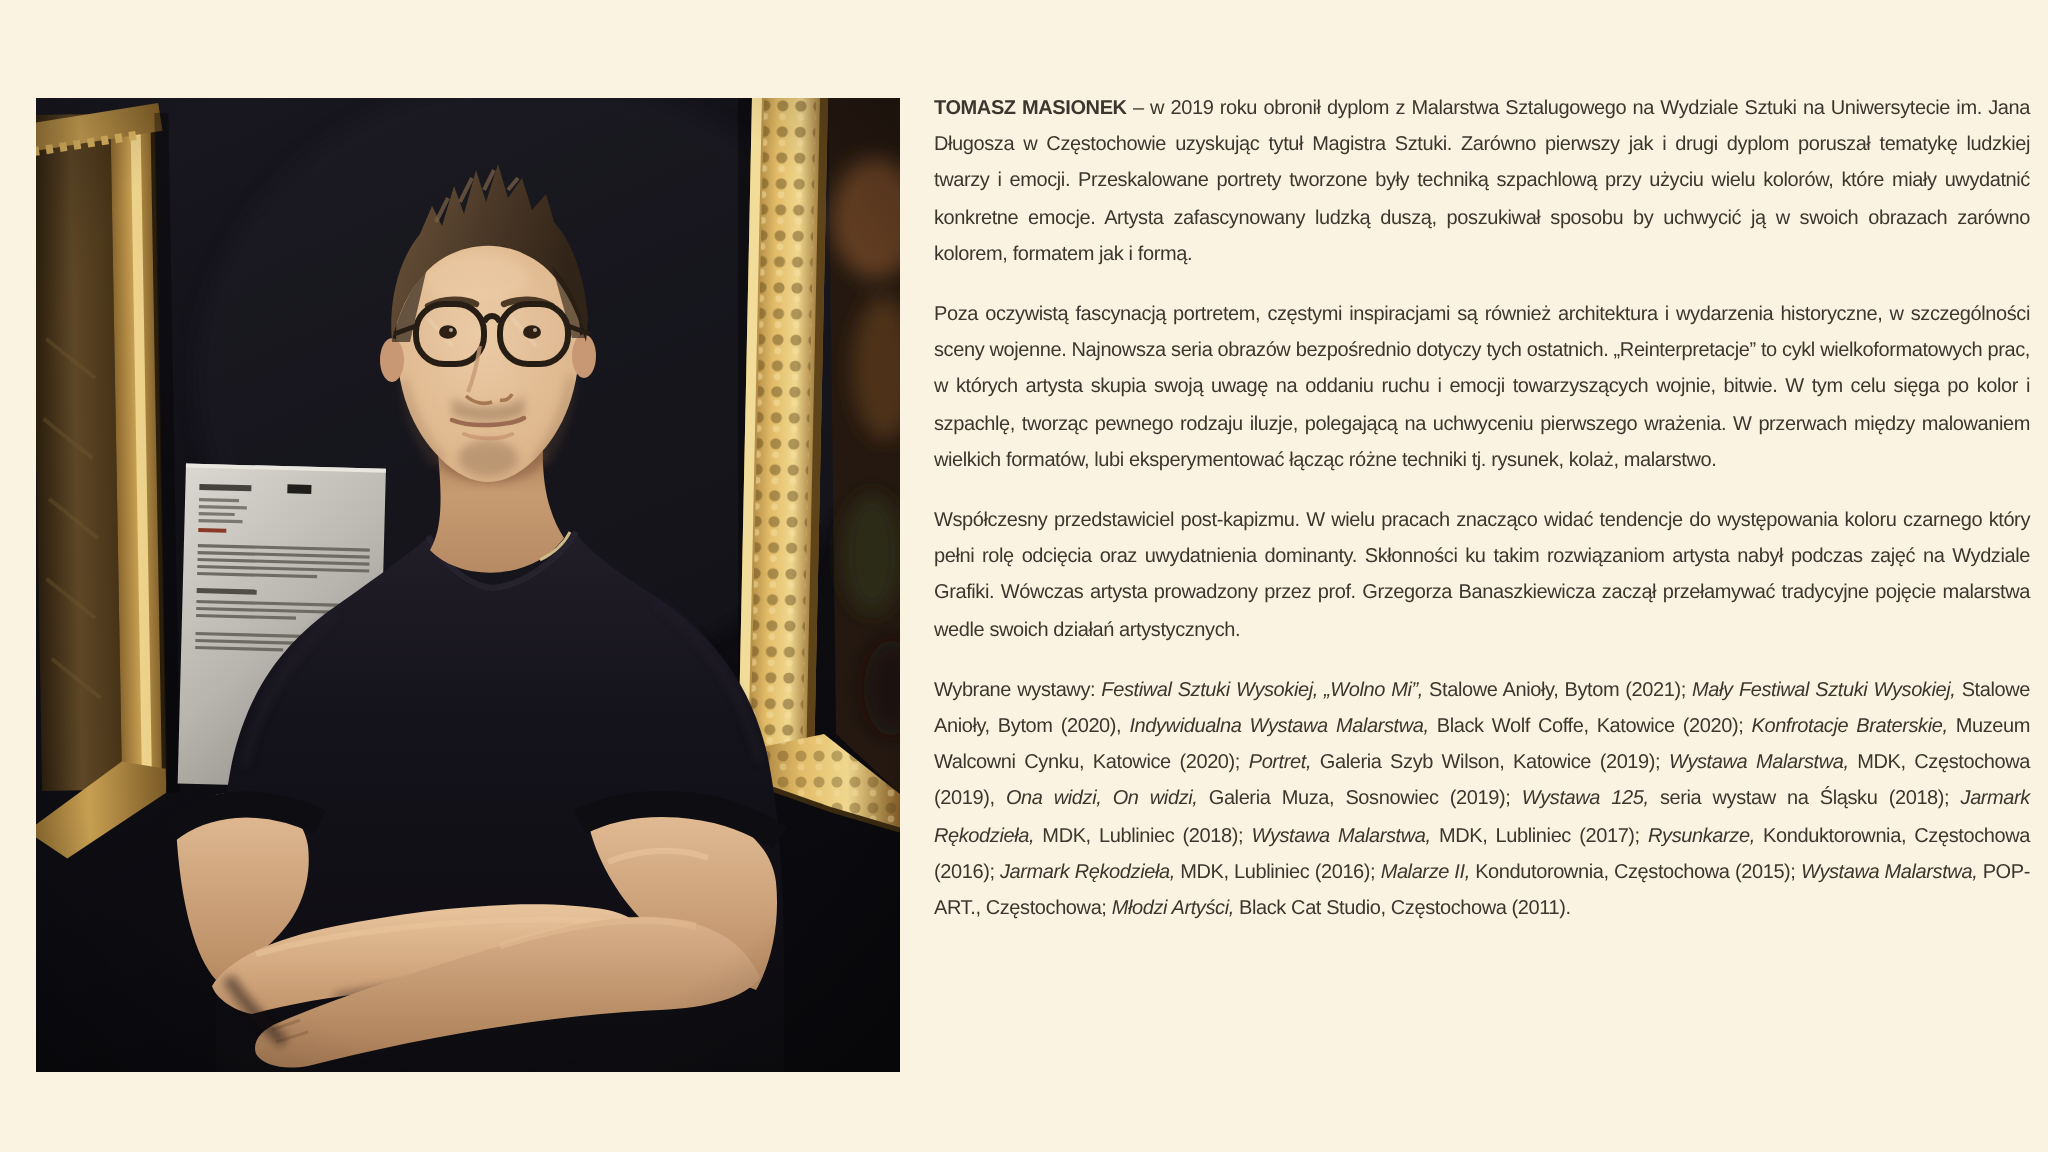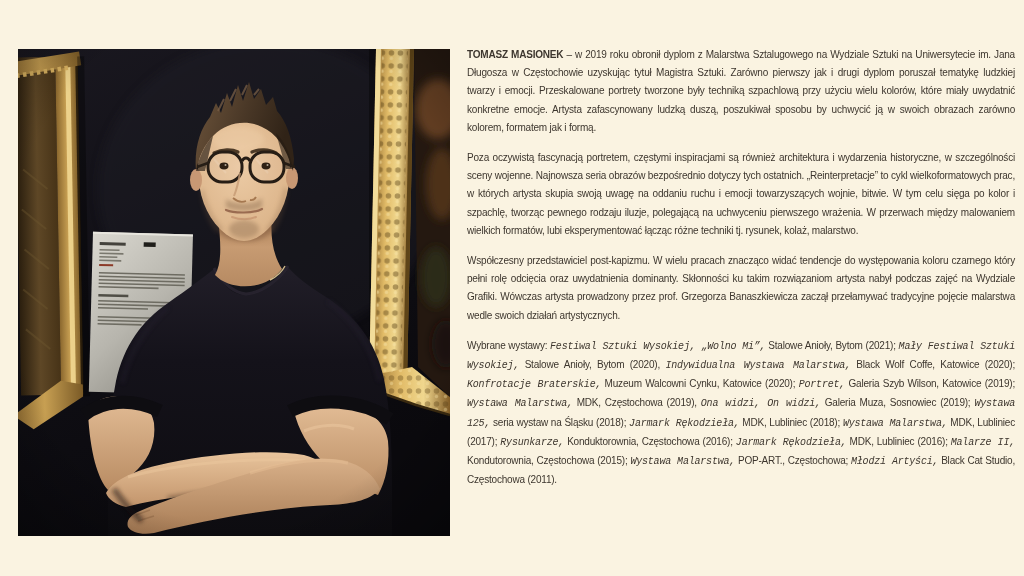--- a/index.html
+++ b/index.html
@@ -17,21 +17,21 @@
   .text-col{
     position:absolute;left:467px;top:46px;width:548px;
     color:#3D362E;
     font-size:10px;line-height:18.2px;
     letter-spacing:-0.2px;
     text-align:justify;
   }
   .text-col p{margin:0 0 12px 0;}
   .text-col p:last-child{margin-bottom:0;}
   .artist-name{font-weight:bold;}
-  .seg-italic{font-style:italic;font-family:Liberation Mono, monospace;}
+  .seg-italic{font-style:italic;}
 </style>
 </head>
 <body style="background: rgb(250, 243, 225);">
 
 <div class="photo-wrap">
   <svg viewBox="0 0 432 487" xmlns="http://www.w3.org/2000/svg">
     <defs>
       <linearGradient id="wall" x1="0" y1="0" x2="0.4" y2="1">
         <stop offset="0" stop-color="#1A1820"></stop>
         <stop offset="0.5" stop-color="#100F15"></stop>

